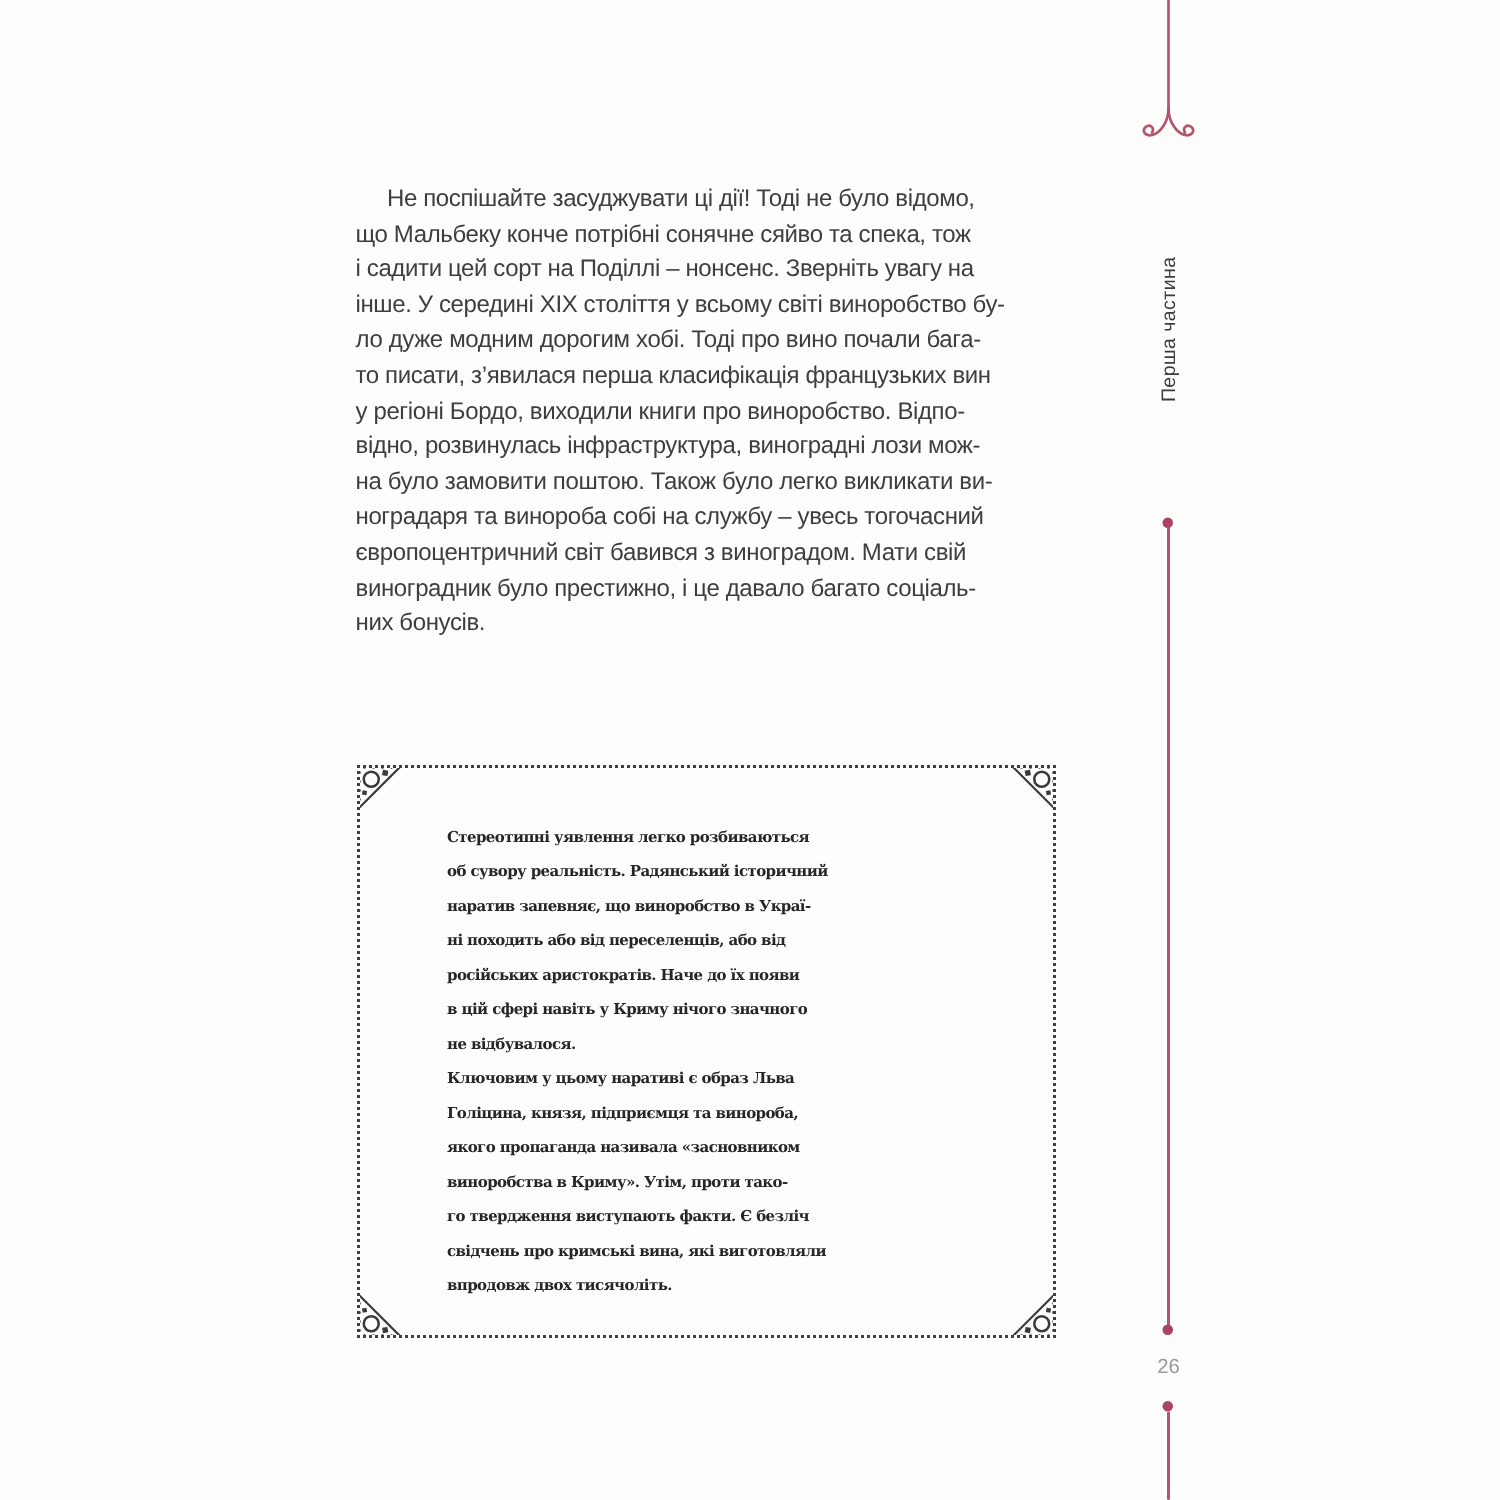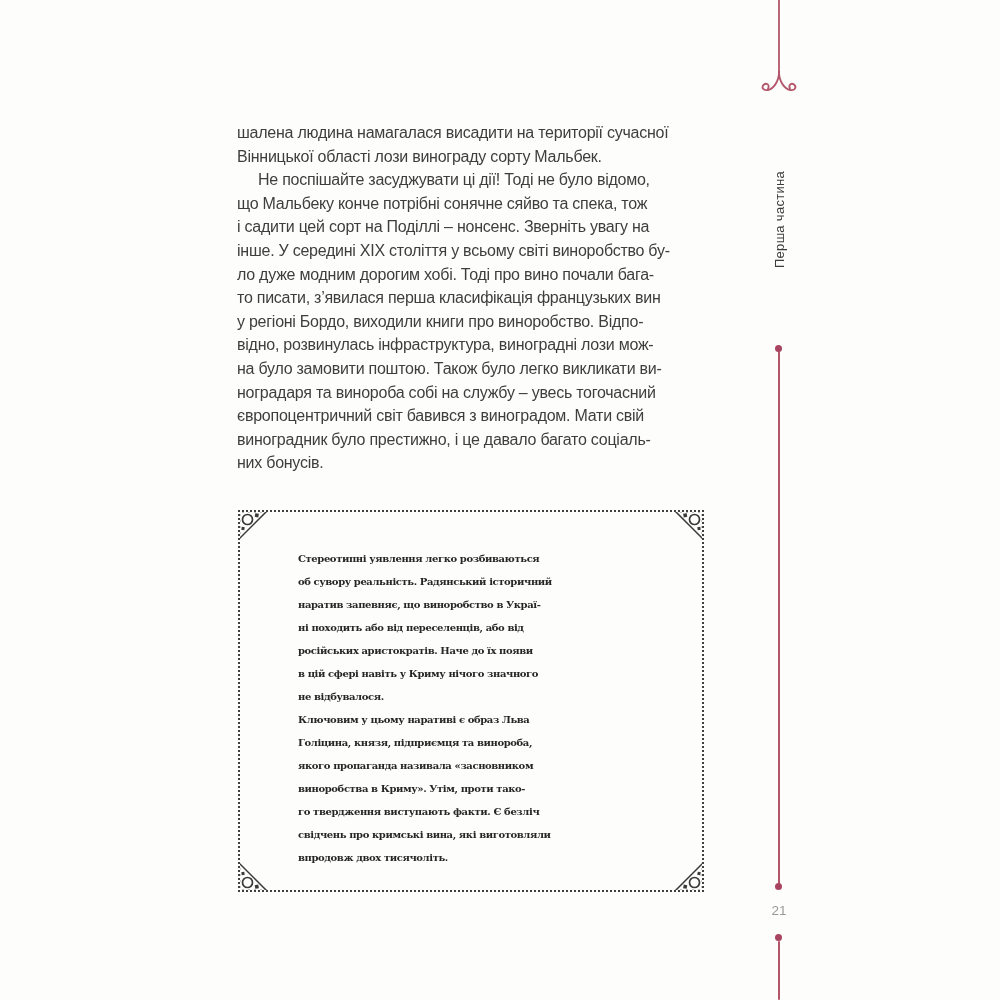--- a/index.html
+++ b/index.html
@@ -106,22 +106,20 @@
     font-size: 13.5px;
     color: #9a9a9a;
   }
 </style>
 </head>
 <body>
 
 <div class="page">
 
   <div class="main-text">
-    <p>шалена людина намагалася висадити на території сучасної
-Вінницької області лози винограду сорту Мальбек.</p>
     <p class="indent">Не поспішайте засуджувати ці дії! Тоді не було відомо,
 що Мальбеку конче потрібні сонячне сяйво та спека, тож
 і садити цей сорт на Поділлі – нонсенс. Зверніть увагу на
 інше. У середині XIX століття у всьому світі виноробство бу-
 ло дуже модним дорогим хобі. Тоді про вино почали бага-
 то писати, з’явилася перша класифікація французьких вин
 у регіоні Бордо, виходили книги про виноробство. Відпо-
 відно, розвинулась інфраструктура, виноградні лози мож-
 на було замовити поштою. Також було легко викликати ви-
 ноградаря та винороба собі на службу – увесь тогочасний
@@ -193,18 +191,18 @@
       </g>
     </svg>
   </div>
 
   <div class="chapter-label">Перша частина</div>
 
   <div class="vline mid"></div>
   <span class="dot d1"></span>
   <span class="dot d2"></span>
 
-  <div class="page-number">21</div>
+  <div class="page-number">26</div>
 
   <span class="dot d3"></span>
   <div class="vline bottom"></div>
 
 </div>
 
 </body></html>

